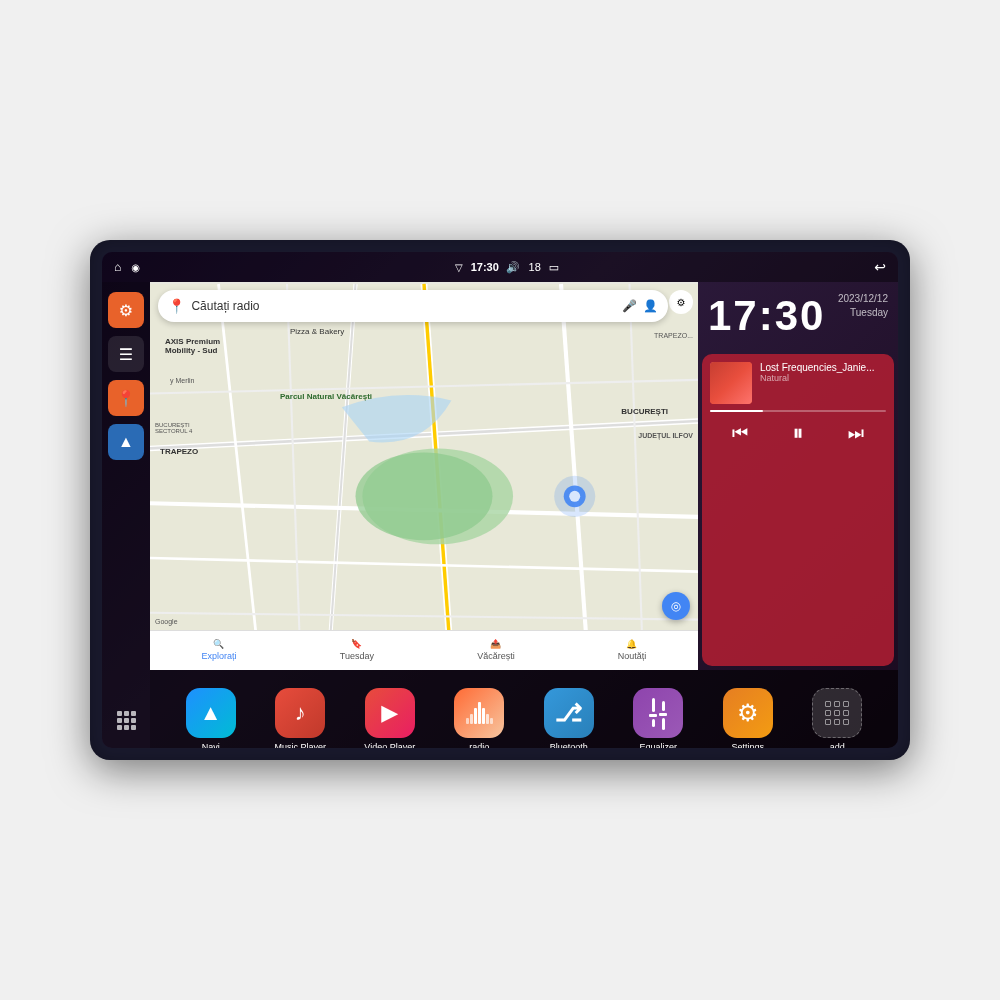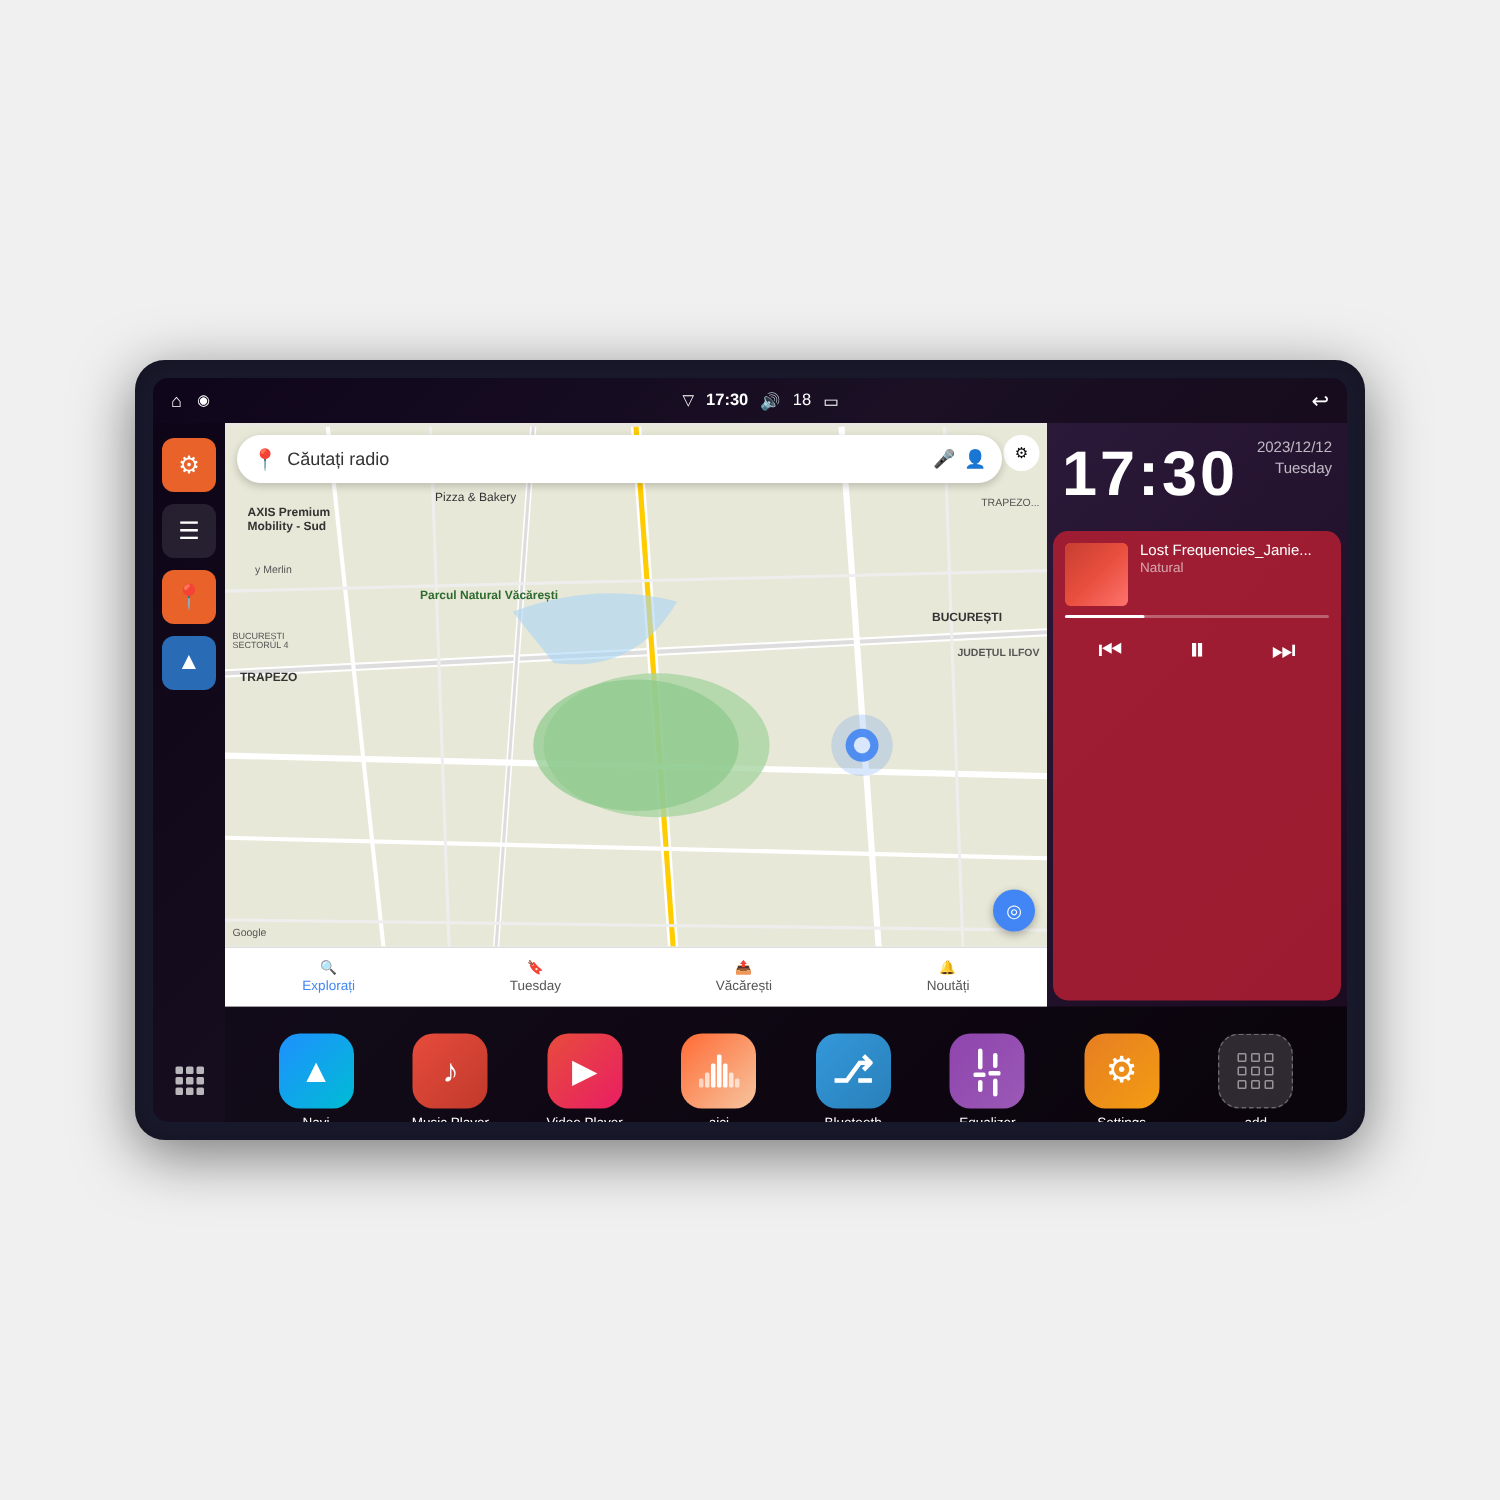--- a/index.html
+++ b/index.html
@@ -568,21 +568,21 @@
               <div style="display:flex;align-items:flex-end;gap:1px;height:22px;">
                 <div style="width:3px;height:6px;background:rgba(255,255,255,0.6);border-radius:1px;"></div>
                 <div style="width:3px;height:10px;background:rgba(255,255,255,0.7);border-radius:1px;"></div>
                 <div style="width:3px;height:16px;background:white;border-radius:1px;"></div>
                 <div style="width:3px;height:22px;background:white;border-radius:1px;"></div>
                 <div style="width:3px;height:16px;background:white;border-radius:1px;"></div>
                 <div style="width:3px;height:10px;background:rgba(255,255,255,0.7);border-radius:1px;"></div>
                 <div style="width:3px;height:6px;background:rgba(255,255,255,0.6);border-radius:1px;"></div>
               </div>
             </div>
-            <span class="app-label">aici</span>
+            <span class="app-label">radio</span>
           </div>
 
           <div class="app-item">
             <div class="app-icon icon-bt">
               <span style="color:white;font-size:24px;font-weight:bold;">⎇</span>
             </div>
             <span class="app-label">Bluetooth</span>
           </div>
 
           <div class="app-item">

